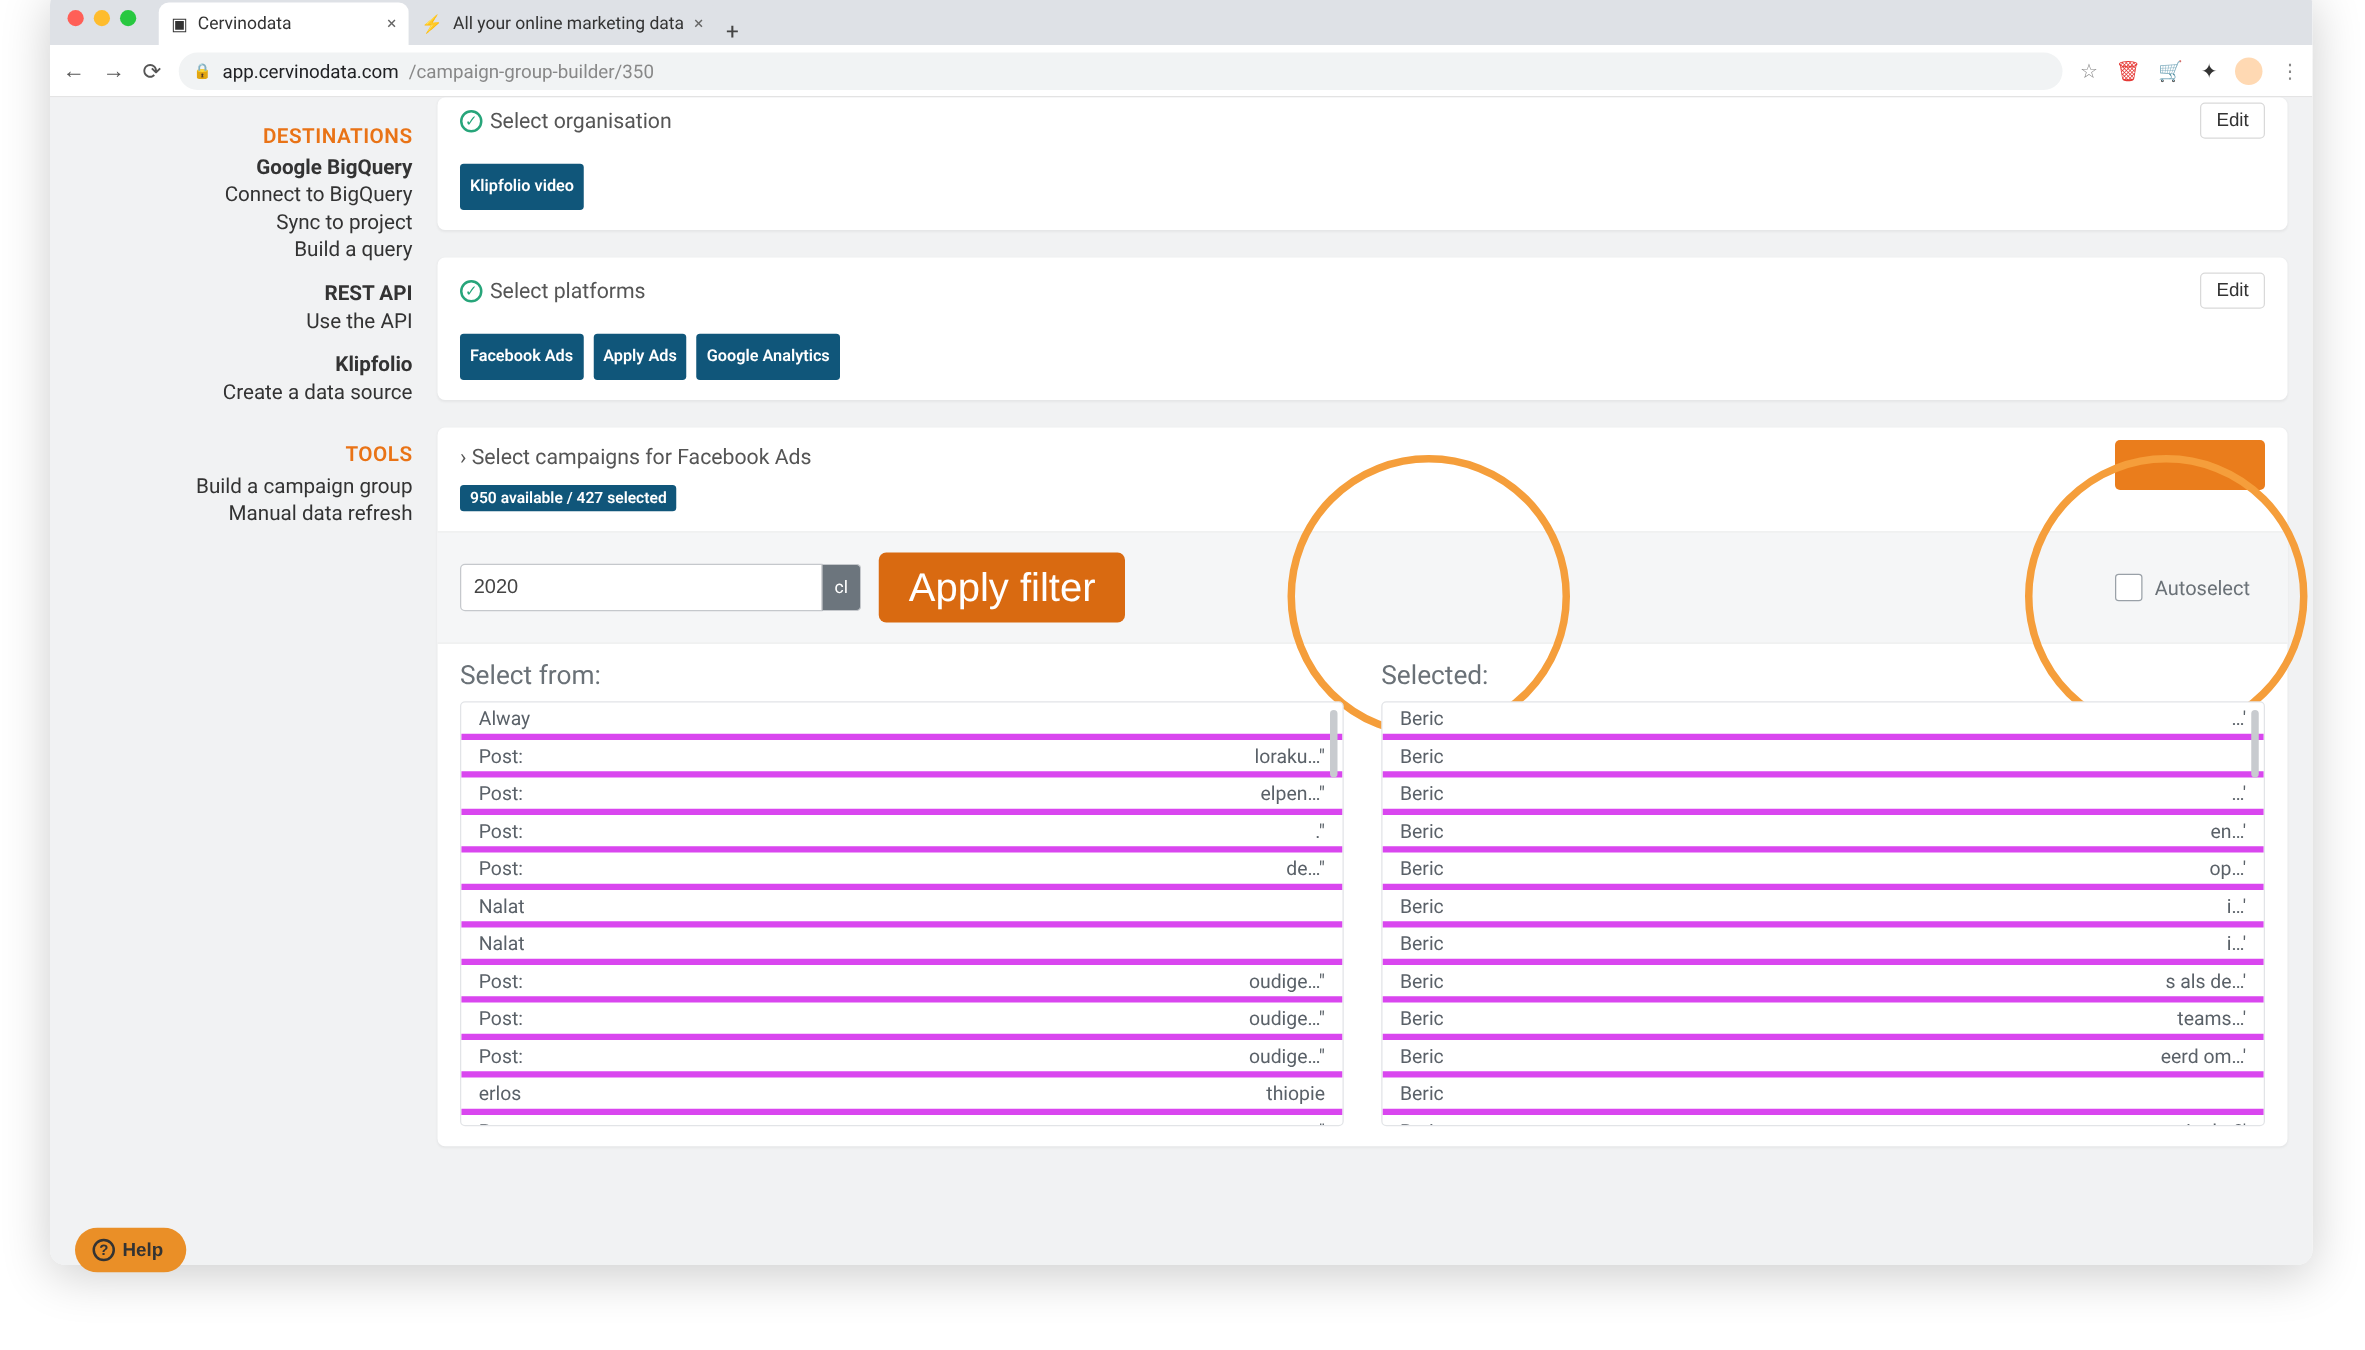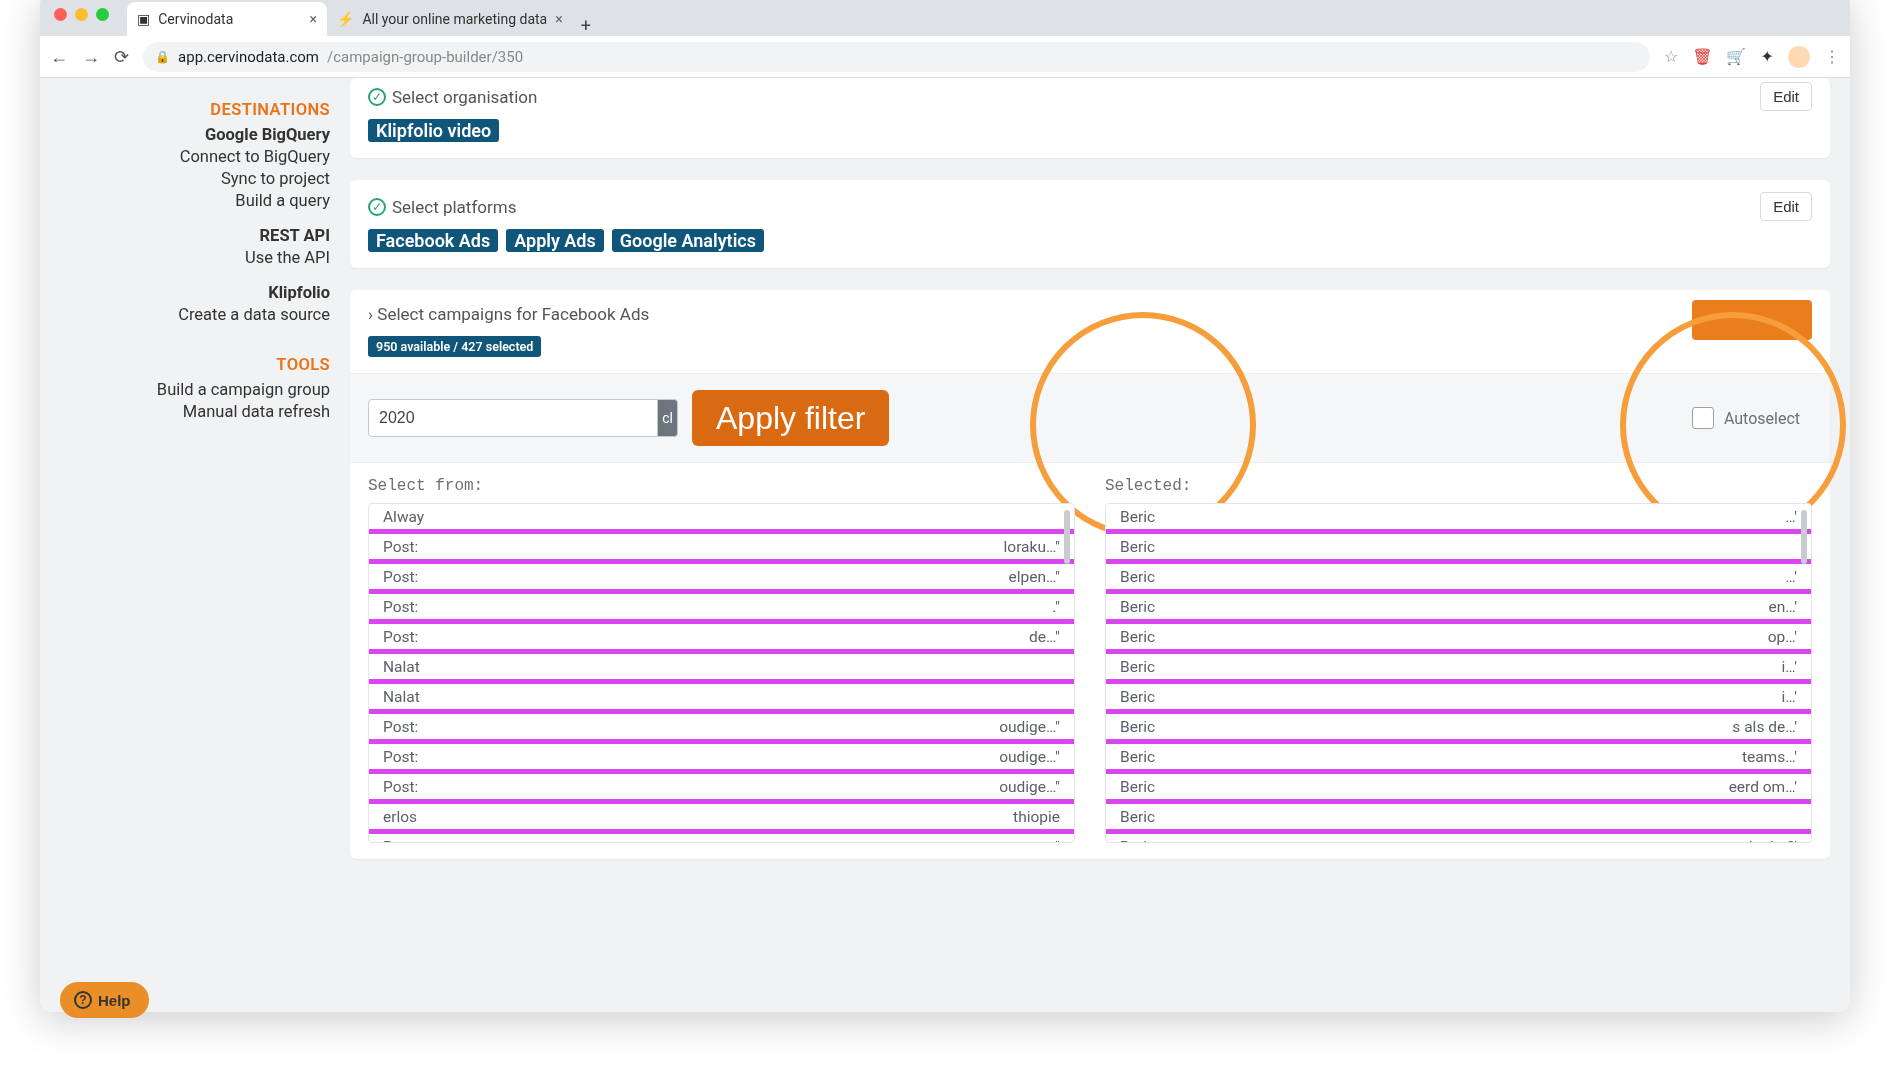--- a/index.html
+++ b/index.html
@@ -143,23 +143,24 @@
     border-radius: 4px;
     padding: 5px 12px;
     font-size: 15px;
     color: #333;
   }
   .pills { margin-top: 8px; display:flex; gap:8px; flex-wrap:wrap; }
   .pill {
     background: #10567a;
     color: #fff;
     border-radius: 3px;
-    font-size: 18px;
+    font-size: 13px;
     font-weight: 600;
-    padding: 1px 8px;
+    padding: 11px 8px;
+    margin-top: 12px;
   }
 
   
   .camp-card { position: relative; padding-top: 14px; }
   .camp-title { font-size: 17px; color: #555; }
   .pill-dark {
     display:inline-block;
     background: #10567a;
     color:#fff;
     font-size:12.5px;
@@ -183,21 +184,21 @@
     width: 290px;
     height: 38px;
     border: 1px solid #c5c8cc;
     border-radius: 4px 0 0 4px;
     padding: 0 10px;
     font-size: 16px;
     color: #444;
     background:#fff;
   }
   .clear-seg {
-    width: 20px; height:38px;
+    width: 31px; height:38px;
     border: 1px solid #c5c8cc;
     border-left:none;
     border-radius: 0 4px 4px 0;
     background: #6c757d;
     color: #fff;
     display:flex; align-items:center; justify-content:center;
     font-size:14px;
   }
   .apply-btn {
     margin-left: 14px;
@@ -242,21 +243,21 @@
 
   
   .list-grid {
     display: flex;
     gap: 30px;
     padding: 8px 0 0;
     margin: 0 -18px;
     padding-left: 18px; padding-right: 18px;
   }
   .list-col { flex: 1; }
-  .list-label { color:#6a7177; font-size:16px; margin: 6px 0 8px; font-family: Liberation Mono, monospace; }
+  .list-label { color:#6a7177; font-size:21px; margin: 6px 0 8px; }
   .list-box {
     border: 1px solid #e2e4e7;
     border-radius: 4px;
     background: #fff;
     height: 340px;
     overflow: hidden;
     position: relative;
   }
   .list-box .row {
     height: 30px;

